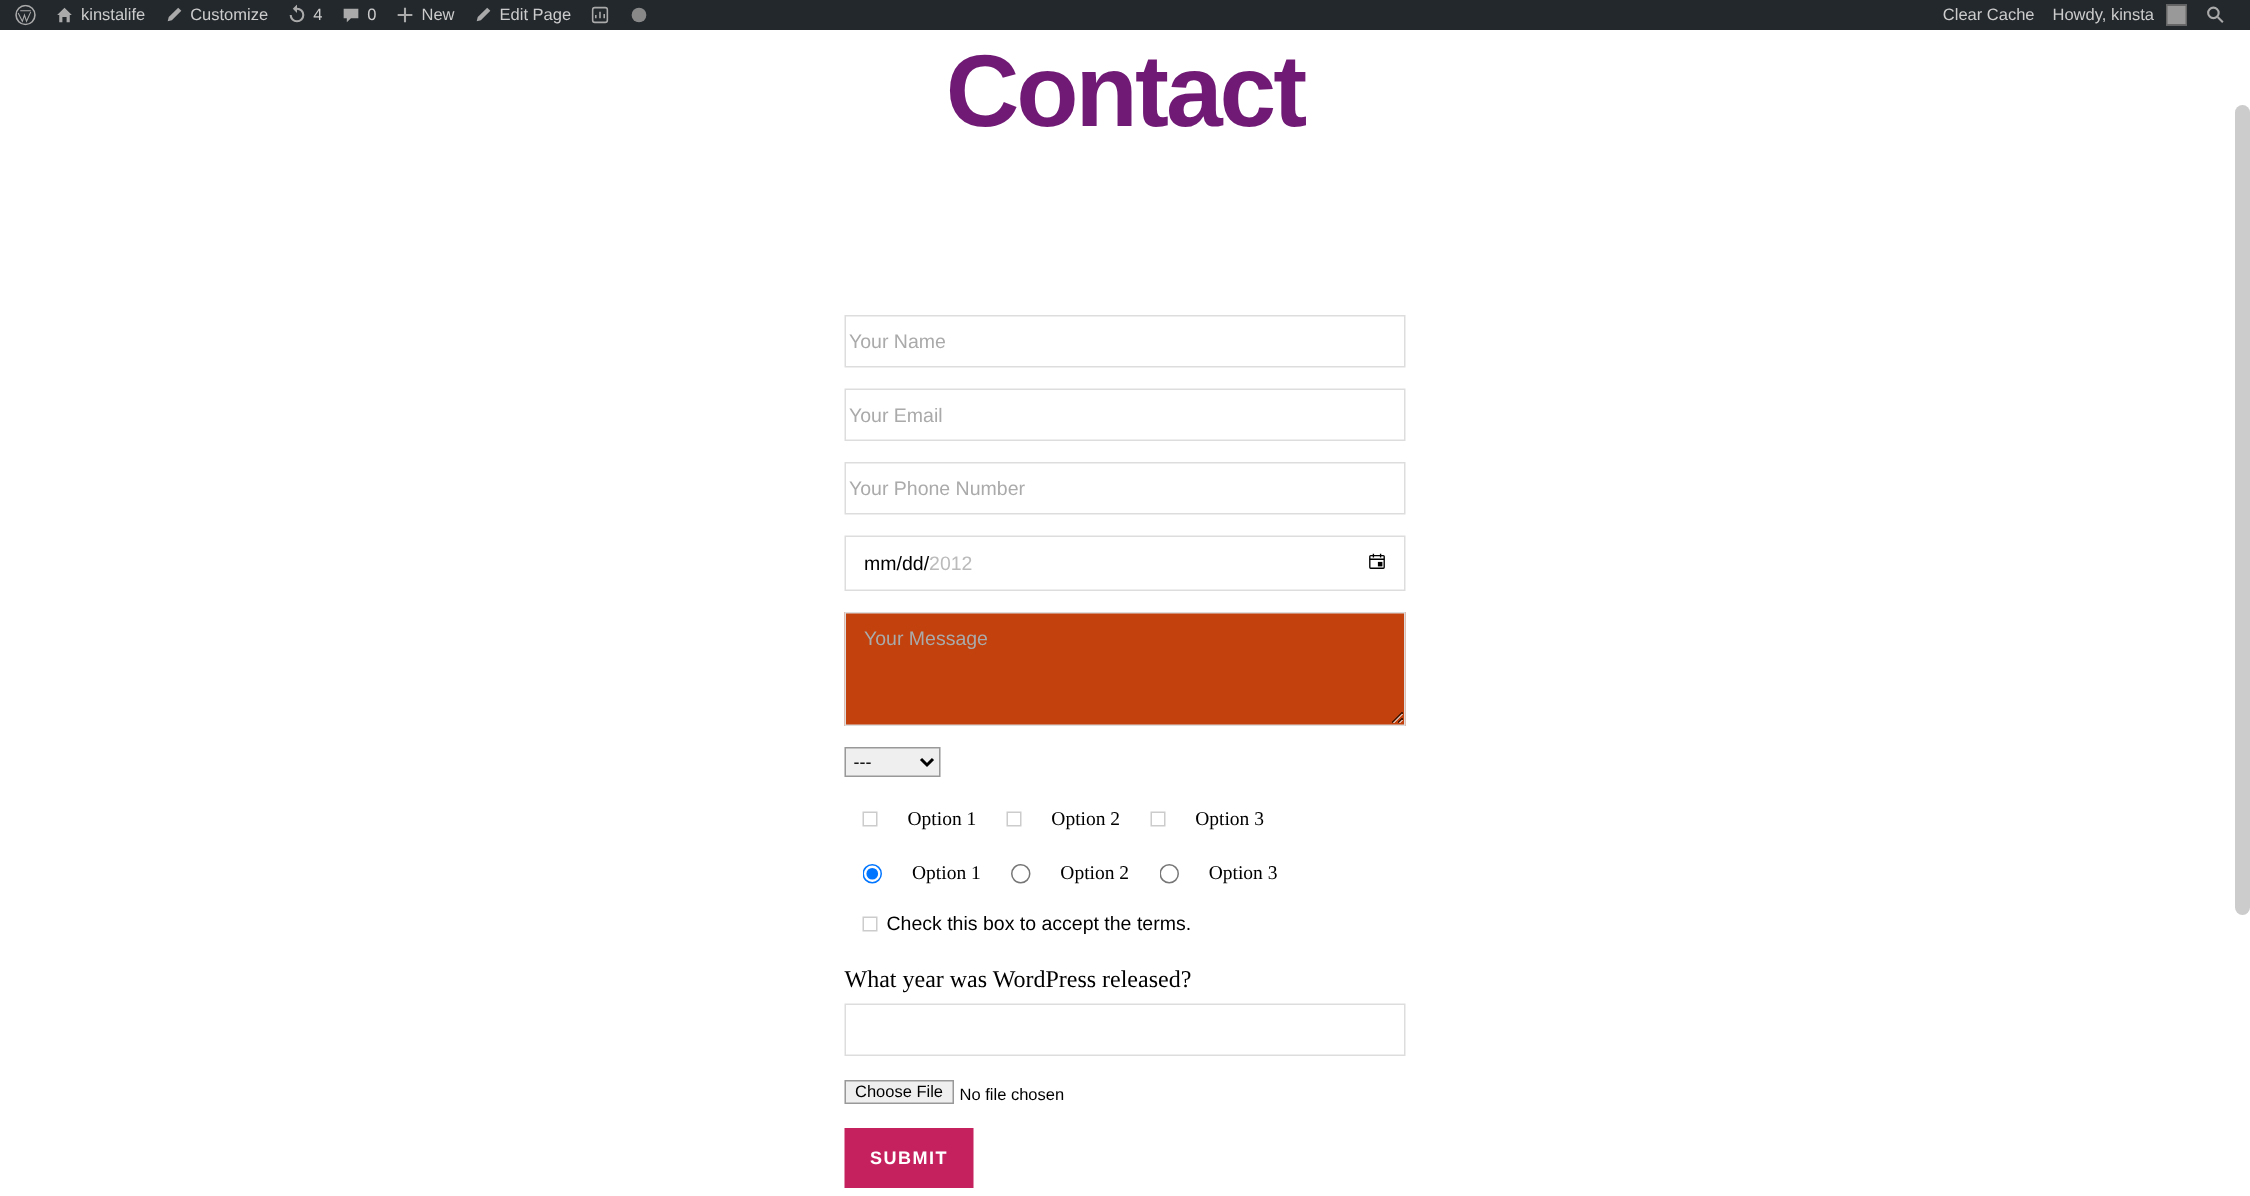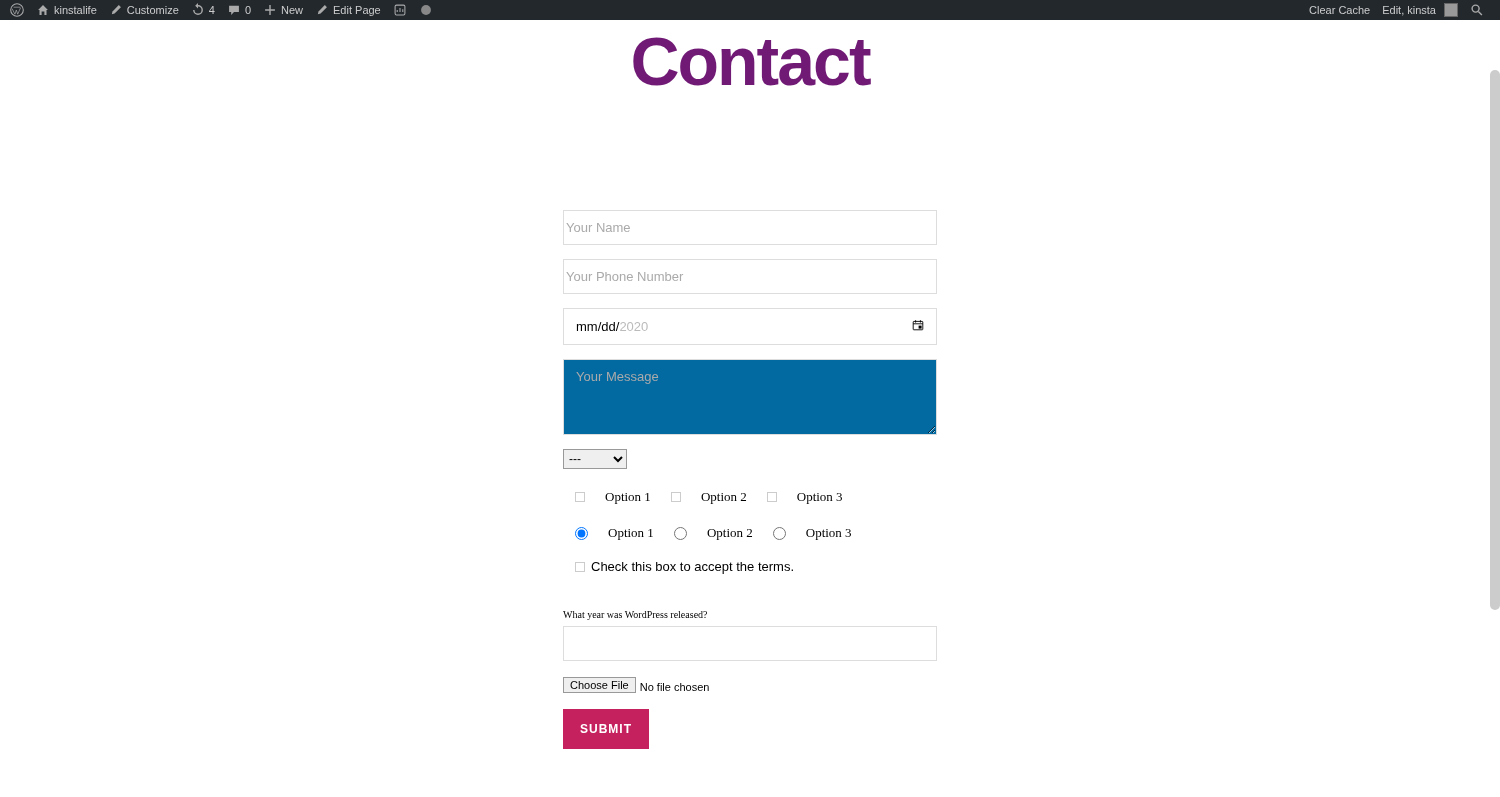--- a/index.html
+++ b/index.html
@@ -84,21 +84,21 @@
   background: #fff;
   font-family: inherit;
 }
 .input-field::placeholder { color: #aaa; }
 .textarea-field {
   width: 100%;
   padding: 9px 12px;
   border: 1px solid #ddd;
   font-size: 13px;
   color: #000;
-  background: #0369a1;
+  background: #c2410c;
   height: 76px;
   resize: both;
   font-family: inherit;
 }
 .textarea-field::placeholder { color: #aaa; }
 .date-field {
   width: 100%;
   padding: 10px 12px;
   border: 1px solid #ddd;
   font-size: 13px;
@@ -143,22 +143,22 @@
   display: flex;
   align-items: center;
   gap: 6px;
   padding-left: 12px;
   font-family: Liberation Sans, sans-serif;
   font-size: 13px;
   margin-top: 4px;
 }
 .quiz-label {
   font-family: Georgia, 'Times New Roman', serif;
-  font-size: 10px;
-  margin-top: 21px;
+  font-size: 16px;
+  margin-top: 8px;
 }
 .file-row {
   display: flex;
   align-items: flex-end;
   gap: 4px;
   font-size: 11px;
   margin-top: 2px;
 }
 .file-btn {
   font-size: 11px;
@@ -271,44 +271,45 @@
             <circle cx="10" cy="10" r="7" fill="#888"></circle>
           </svg>
       </span>
     </div>
   </div>
   <div class="admin-bar-right">
     <div class="admin-item">
       <span>Clear Cache</span>
     </div>
     <div class="admin-item">
-      <span>Edit, kinsta</span>
+      <span>Howdy, kinsta</span>
       <span class="avatar-box"></span>
     </div>
     <div class="admin-item">
       <span class="admin-icon">
         <svg viewBox="0 0 20 20">
             <circle cx="8" cy="8" r="5" fill="none" stroke="#aaa" stroke-width="2"></circle>
             <path d="M12 12 L17 17" stroke="#aaa" stroke-width="2"></path>
           </svg>
       </span>
     </div>
   </div>
 </div>
 
 <div class="content">
   <h1 class="page-title">Contact</h1>
 
   <div class="form-wrap">
     <input type="text" class="input-field" placeholder="Your Name" style="">
+    <input type="email" class="input-field" placeholder="Your Email" style="">
     <input type="text" class="input-field" style="color: #15803d;" placeholder="Your Phone Number">
 
     <div class="date-field">
       <span class="date-text">
-        <span>mm</span><span>/</span><span>dd</span><span>/</span><span class="gray">2020</span>
+        <span>mm</span><span>/</span><span>dd</span><span>/</span><span class="gray">2012</span>
       </span>
       <span class="cal-icon">
         <svg viewBox="0 0 20 20">
             <rect x="2" y="4" width="16" height="14" rx="1" fill="none" stroke="#000" stroke-width="1.5"></rect>
             <path d="M2 8 L18 8 M6 2 L6 6 M14 2 L14 6" stroke="#000" stroke-width="1.5"></path>
             <rect x="11" y="11" width="5" height="5" fill="#000"></rect>
           </svg>
       </span>
     </div>
 

